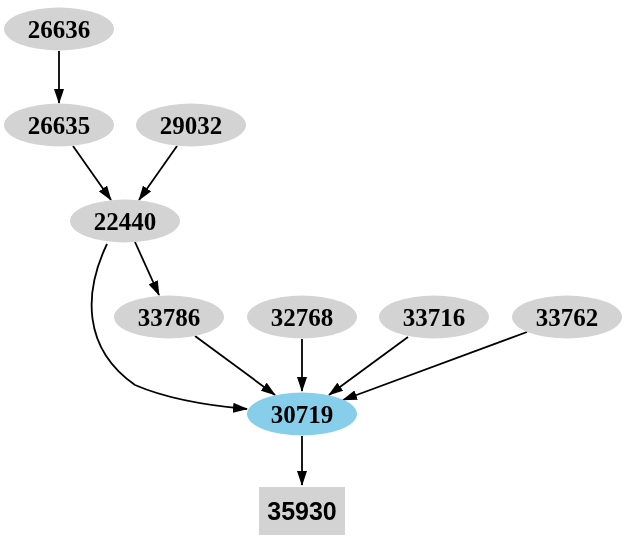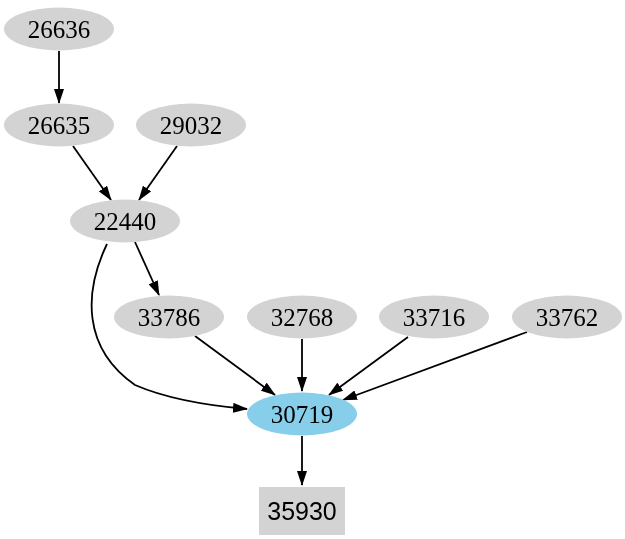--- a/index.html
+++ b/index.html
@@ -8,20 +8,21 @@
     background: #ffffff;
   }
   body {
     width: 625px;
     height: 539px;
     overflow: hidden;
   }
   #graph-canvas {
     width: 581px;
     height: 539px;
+    font-weight: bold;
   }
   svg {
     display: block;
   }
   .edge {
     fill: none;
     stroke: var(--edge-color, #000000);
     stroke-width: 1.8;
   }
   .node-label {

